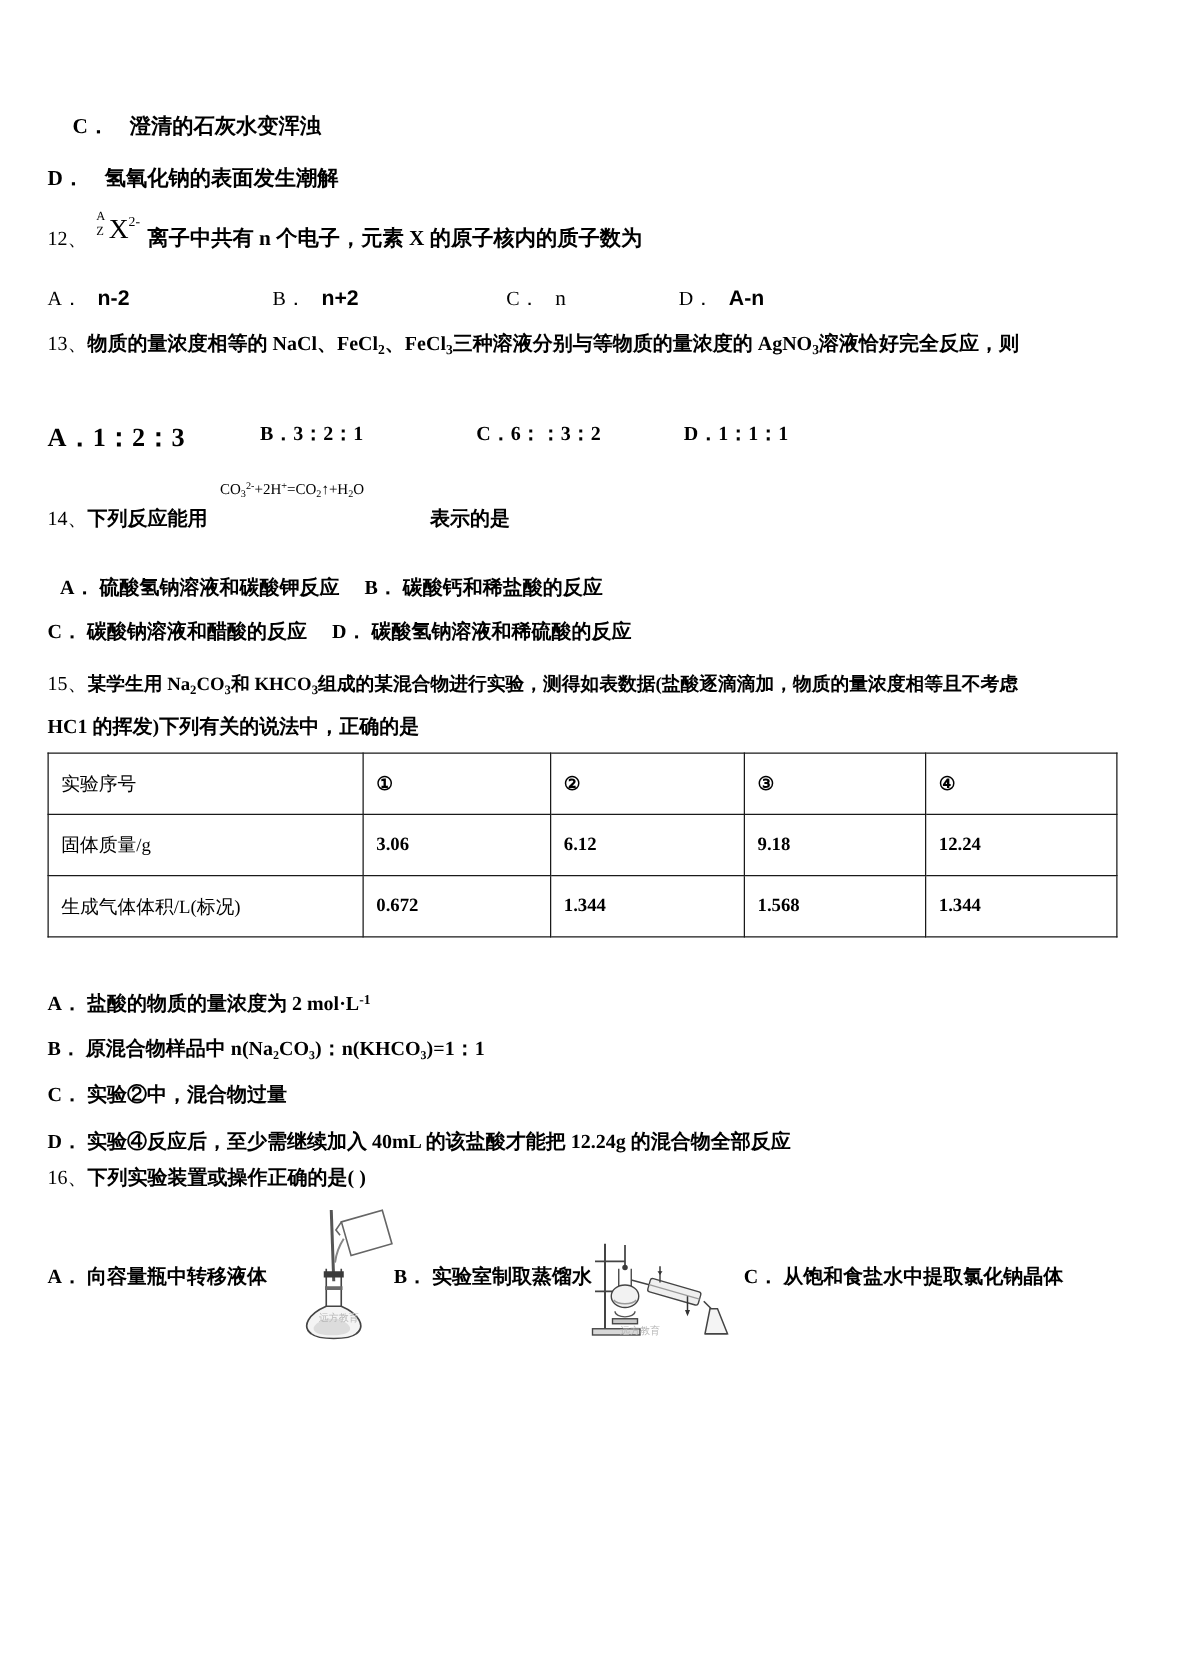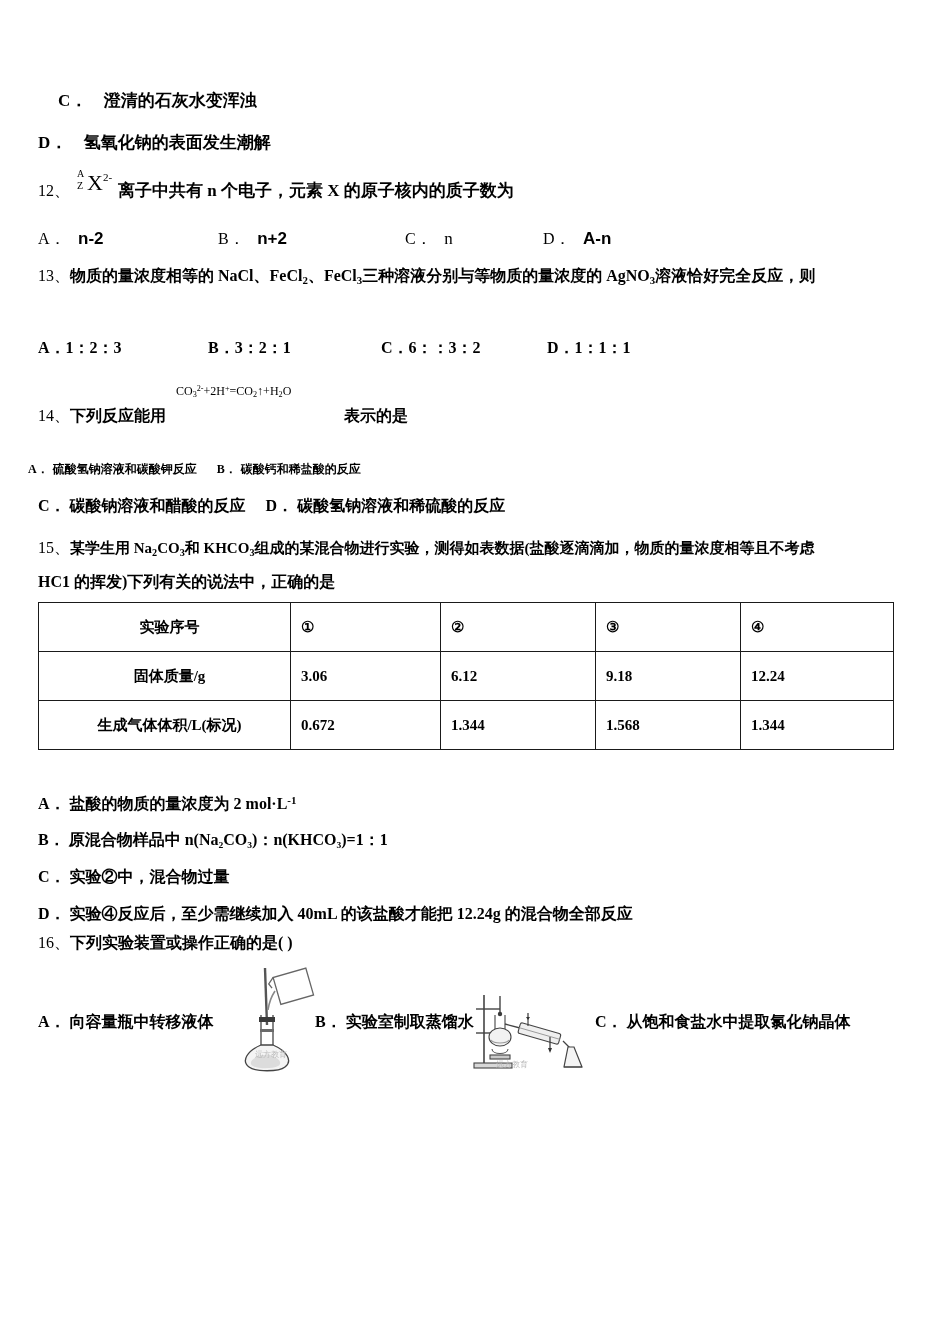--- a/index.html
+++ b/index.html
@@ -83,22 +83,21 @@
   }
   table.data-table td {
     border: 1px solid #1a1a1a;
     padding: 6px 0 6px 10px;
     height: 36px;
     vertical-align: middle;
     font-weight: bold;
     font-size: 15px;
   }
   table.data-table td.rowhead {
-    font-weight: bold;
-    text-align: center;
+    font-weight: normal;
   }
   .circnum {
     font-size: 15px;
   }
 
   
   .fig {
     position: absolute;
   }
   .watermark {
@@ -161,21 +160,21 @@
     <span class="qnum bold">D．</span>
     <span style="display:inline-block;width:4px"></span>
     <span style="font-family:'Liberation Sans',sans-serif;">A-n</span>
   </div>
 
   <div class="line" style="left:38px; top:268px; font-size:16px;">
     <span class="qnum">13、</span><span class="bold">物质的量浓度相等的 NaCl、FeCl</span><span class="bold"><sub>2</sub></span><span class="bold">、FeCl</span><span class="bold"><sub>3</sub></span><span class="bold">三种溶液分别与等物质的量浓度的 AgNO</span><span class="bold"><sub>3</sub></span><span class="bold">溶液恰好完全反应，则</span>
   </div>
 
 
-  <div class="line bold" style="left:38px; top:340px; font-size:16px;text-align:right;">
+  <div class="line bold" style="left:38px; top:340px; font-size:21px;text-align:right;">
     <span>A．</span><span>1：2：3</span>
   </div>
   <div class="line bold" style="left:208px; top:340px; font-size:16px;">
     <span>B．</span><span>3：2：1</span>
   </div>
   <div class="line bold" style="left:381px; top:340px; font-size:16px;">
     <span>C．</span><span>6：：3：2</span>
   </div>
   <div class="line bold" style="left:547px; top:340px; font-size:16px;">
     <span>D．</span><span>1：1：1</span>
@@ -183,21 +182,21 @@
 
   <div class="formula" style="left:176px; top:384px;">
     <span>CO</span><sub>3</sub><sup>2-</sup><span>+2H</span><sup>+</sup><span>=CO</span><sub>2</sub><span>↑</span><span>+H</span><sub>2</sub><span>O</span>
   </div>
 
   <div class="line" style="left:38px; top:408px; font-size:16px;">
     <span class="qnum">14、</span><span class="bold">下列反应能用</span>
   </div>
   <div class="line bold" style="left:344px; top:408px; font-size:16px;">表示的是</div>
 
-  <div class="line bold" style="left:28px; top:463px; font-size:12px;">
+  <div class="line bold" style="left:48px; top:463px; font-size:16px;">
     <span>A．</span><span style="display:inline-block;width:4px"></span><span>硫酸氢钠溶液和碳酸钾反应</span><span style="display:inline-block;width:20px"></span><span>B．</span><span style="display:inline-block;width:4px"></span><span>碳酸钙和稀盐酸的反应</span>
   </div>
 
   <div class="line bold" style="left:38px; top:498px; font-size:16px;">
     <span>C．</span><span style="display:inline-block;width:4px"></span><span>碳酸钠溶液和醋酸的反应</span><span style="display:inline-block;width:20px"></span><span>D．</span><span style="display:inline-block;width:4px"></span><span>碳酸氢钠溶液和稀硫酸的反应</span>
   </div>
 
   <div class="line" style="left:38px; top:540px; font-size:15px;">
     <span class="qnum">15、</span><span class="bold">某学生用 Na</span><span class="bold"><sub>2</sub></span><span class="bold">CO</span><span class="bold"><sub>3</sub></span><span class="bold">和 KHCO</span><span class="bold"><sub>3</sub></span><span class="bold">组成的某混合物进行实验，测得如表数据(盐酸逐滴滴加，物质的量浓度相等且不考虑</span>
   </div>

